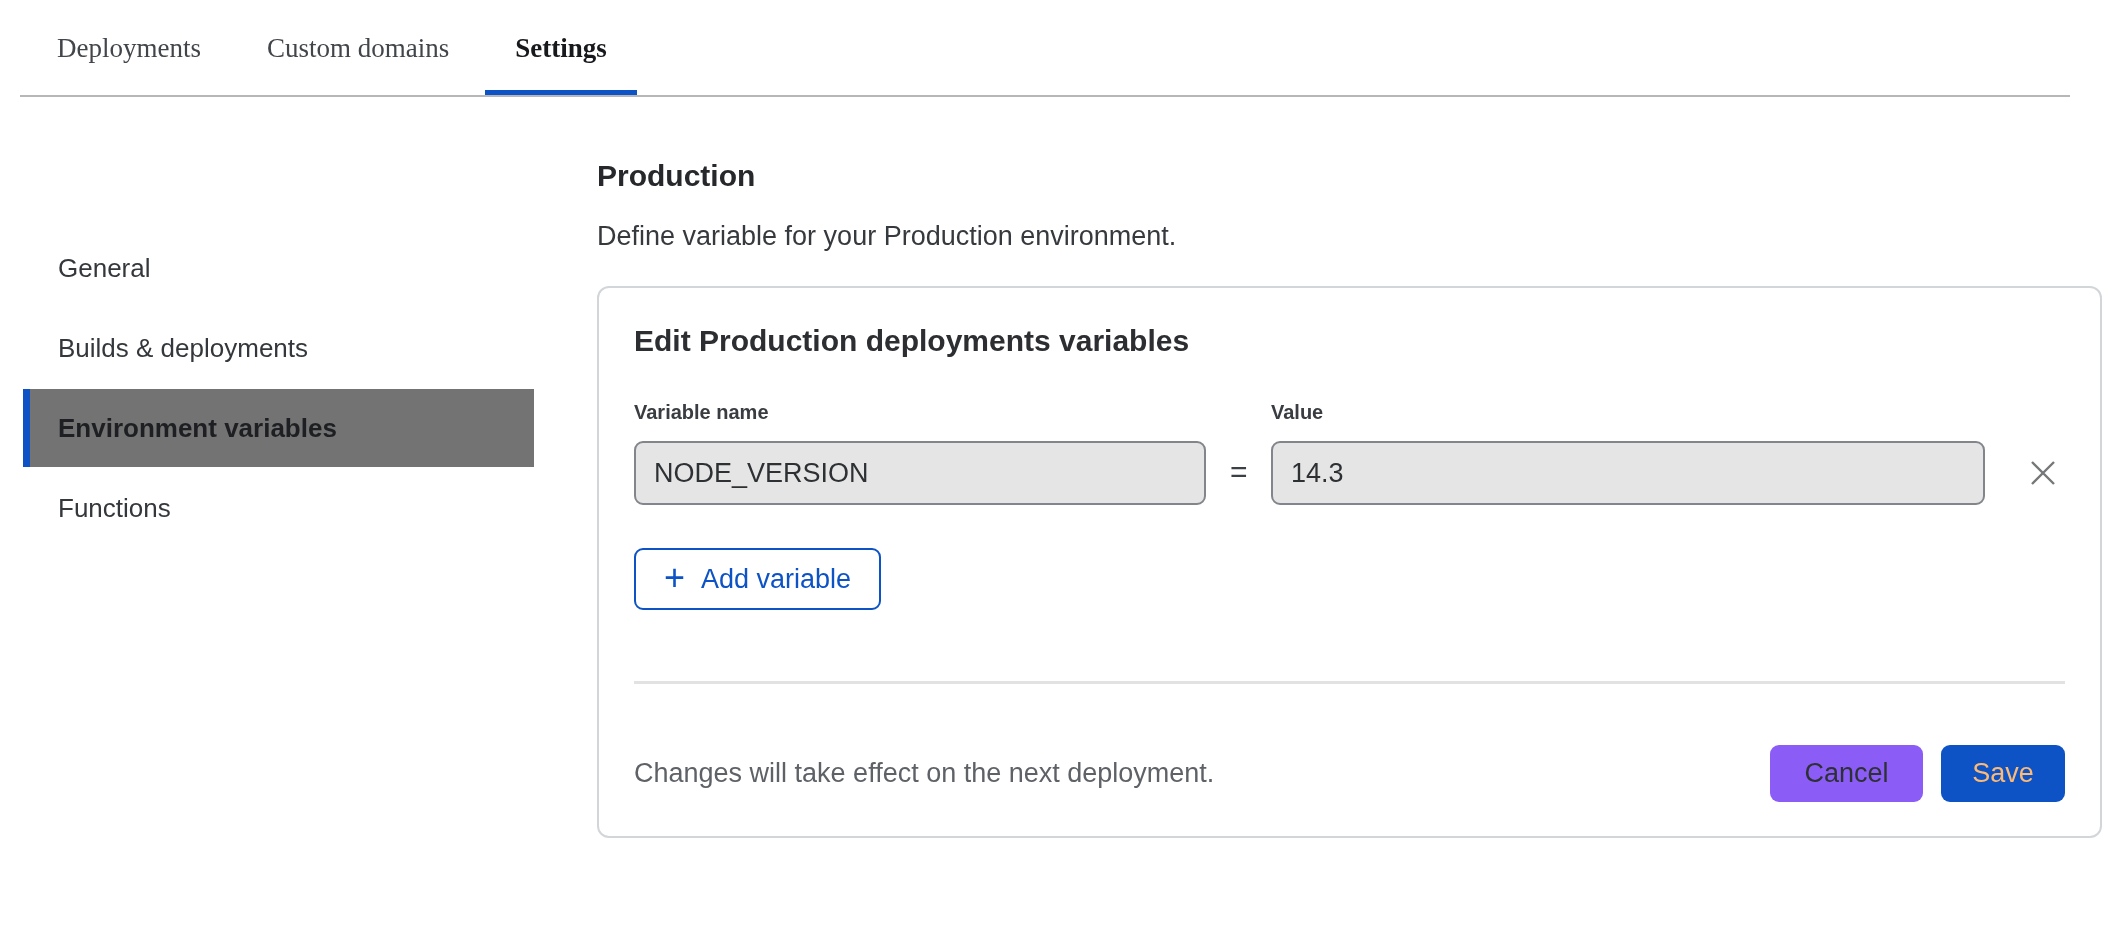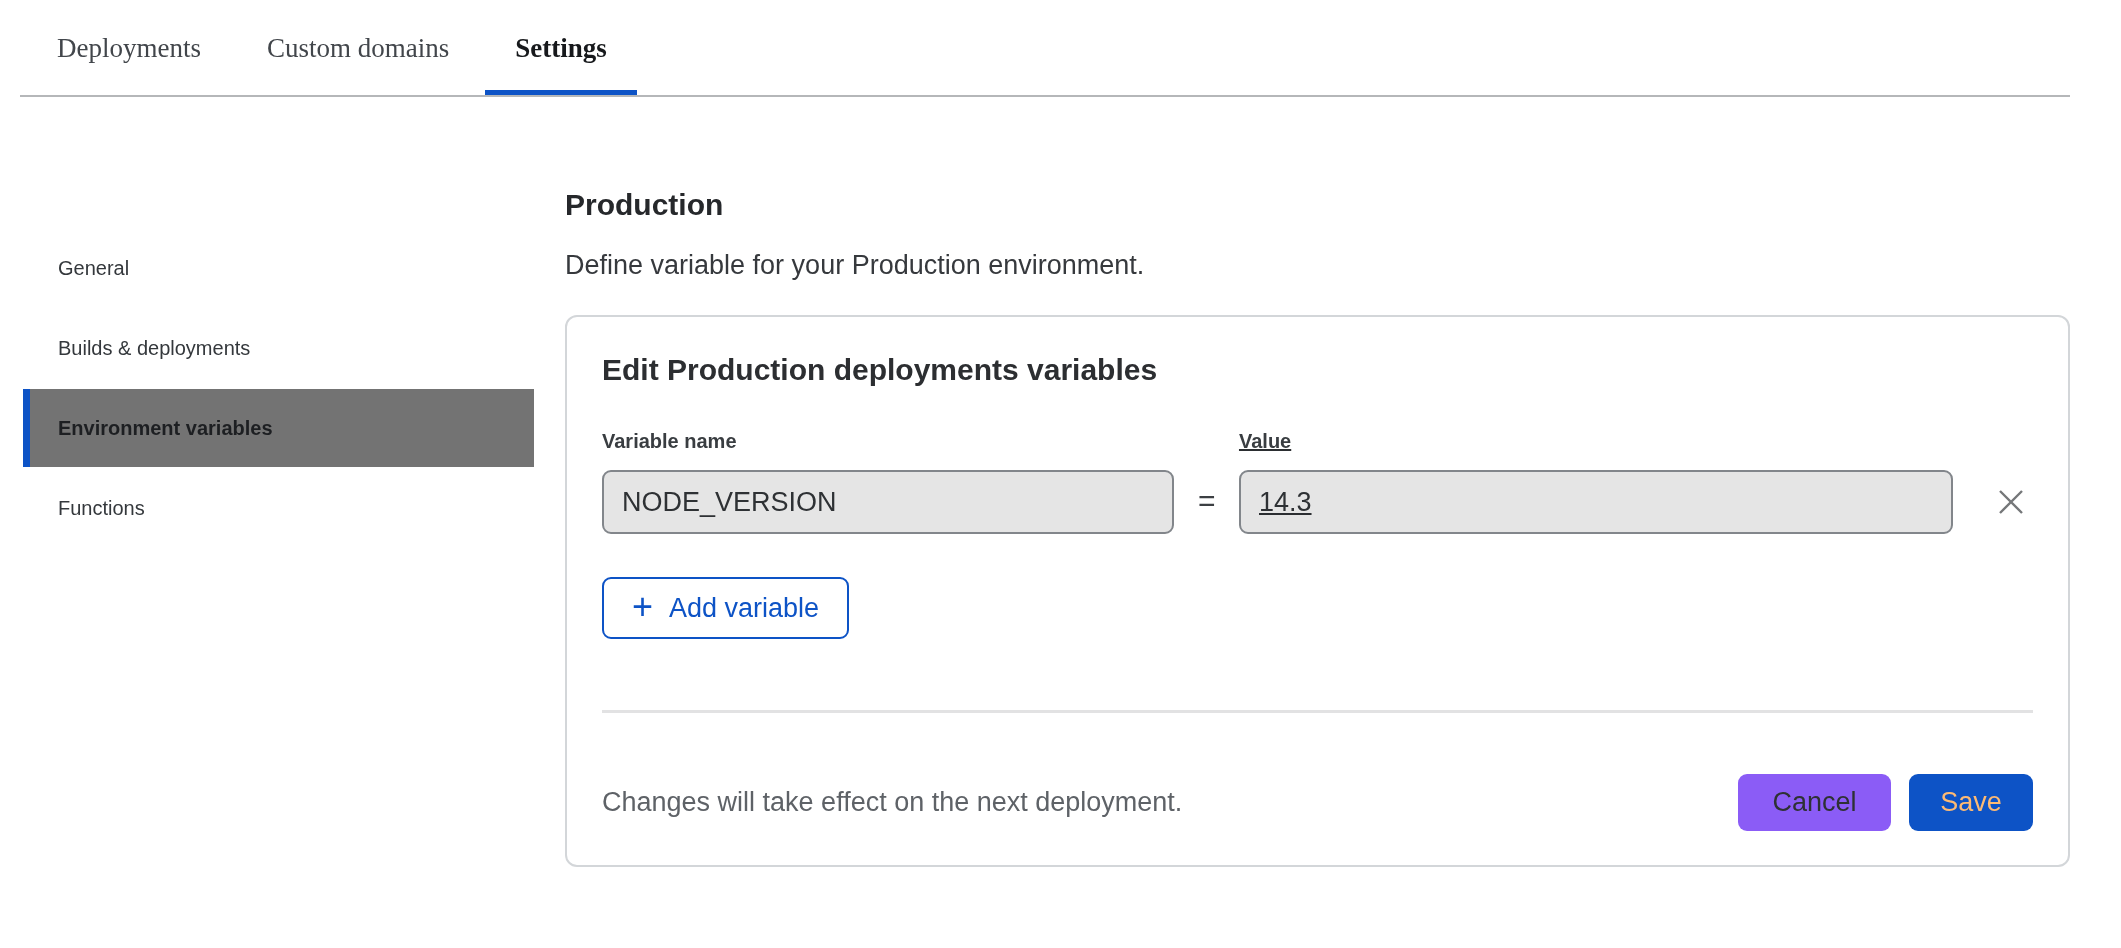--- a/index.html
+++ b/index.html
@@ -38,31 +38,31 @@
   
   .content { display:flex; }
 
   
   .sidebar { width:565px; padding-top:132px; flex:0 0 565px; }
   .side-item {
     width:511px; height:78px; margin:0 0 2px 23px;
     display:flex; align-items:center;
     border-left:7px solid transparent;
     padding-left:28px;
-    font-size:20px; color:#34383c;
+    font-size:26px; color:#34383c;
     cursor:pointer; white-space:nowrap;
   }
   .side-item.active {
     background:#737373;
     border-left-color:var(--accent);
     color:#1d1f22; font-weight:700;
   }
 
   
-  .main { padding-top:90px; width:1367px; }
+  .main { padding-top:61px; width:1367px;margin-left:32px; }
   .section-title { font-size:30px; font-weight:700; color:#26282b; line-height:36px; }
   .section-desc  { font-size:27px; color:#36393d; line-height:33px; margin-top:26px; }
 
   .card {
     margin-top:33px;
     width:1505px;
     border:2px solid #d3d6d9;
     border-radius:12px;
     padding:33px 35px 34px 35px;
     background:#fff;
@@ -75,21 +75,21 @@
     margin-bottom:14px; line-height:30px;
   }
   .field input {
     display:block; width:100%; height:64px;
     border:2px solid #82868b; border-radius:9px;
     font-family:"Liberation Sans", sans-serif;
     font-size:27px; color:#2e3134;
     padding:0 18px; background:#e5e5e5; outline:none;
   }
   .field-name  { width:577px; }
-  .field-value { width:720px;text-decoration:underline; }
+  .field-value { width:720px; }
   .equals {
     width:65px; text-align:center;
     font-size:30px; color:#3c3f43;
     line-height:62px; align-self:flex-end; height:64px;
   }
   .remove-btn {
     margin-left:36px; width:44px; height:64px;
     display:flex; align-items:center; justify-content:center;
     background:none; border:none; cursor:pointer; align-self:flex-end;
   }

